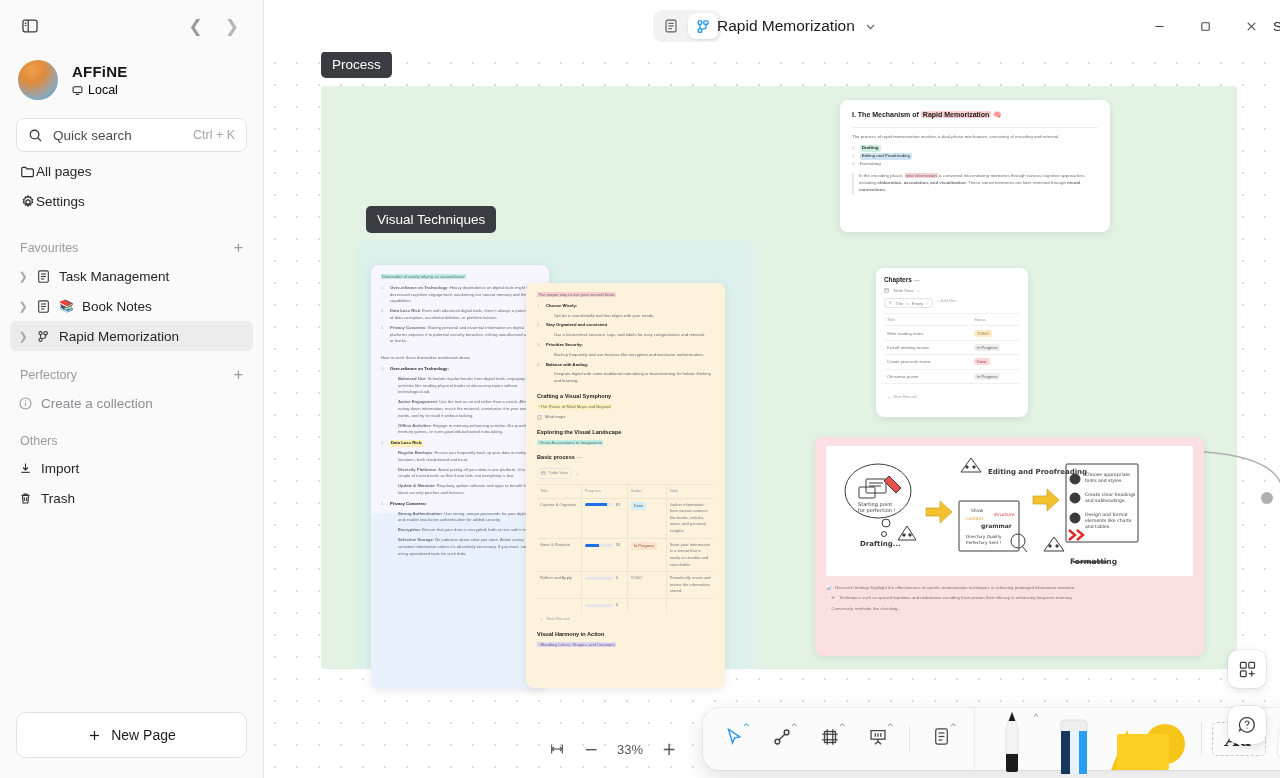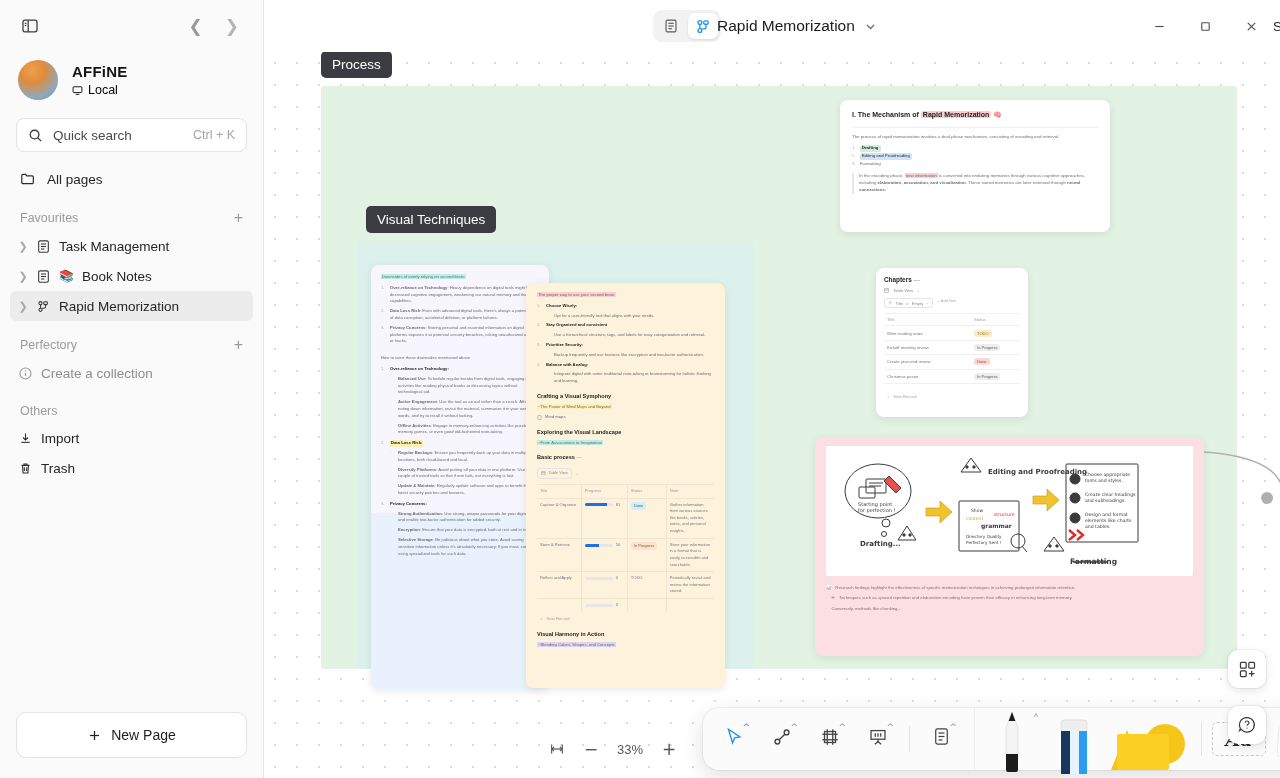--- a/index.html
+++ b/index.html
@@ -40,21 +40,21 @@
   .search-box {
     margin: 6px 16px 0 16px; height: 34px; border: 1px solid #e3e2e4;
     border-radius: 8px; background: #fff; display: flex; align-items: center;
     padding: 0 11px; gap: 10px; cursor: pointer;
   }
   .search-ph { font-size: 13.5px; color: #4a4a4a; }
   .search-kbd { margin-left: auto; font-size: 12.5px; color: #a5a5a5; }
 
   .nav-list { padding: 12px 10px 0 10px; }
   .nav-item {
-    height: 30px; display: flex; align-items: center; gap: 11px;
+    height: 30px; display: flex; align-items: flex-start; gap: 0;
     padding: 0 10px; border-radius: 6px; font-size: 13.5px; color: #252525; cursor: pointer;
   }
 
   .section-head {
     display: flex; align-items: center; padding: 16px 20px 5px 20px;
     font-size: 12.5px; color: #9b9a9e;
   }
   .section-head .plus { margin-left: auto; font-size: 16px; color: #9b9a9e; cursor: pointer; line-height: 1; }
 
   .doc-item {
@@ -322,20 +322,27 @@
       <span class="search-ph">Quick search</span>
       <span class="search-kbd">Ctrl + K</span>
     </div>
 
     <div class="nav-list">
       <div class="nav-item">
         <svg width="16" height="16" viewBox="0 0 18 18" fill="none" stroke="#2c2c2c" stroke-width="1.35">
           <path d="M2 5.2a1.4 1.4 0 0 1 1.4-1.4h2.9l1.4 1.6h5.9A1.4 1.4 0 0 1 15 6.8v6a1.4 1.4 0 0 1-1.4 1.4H3.4A1.4 1.4 0 0 1 2 12.8z"></path>
         </svg>
         <span>All pages</span>
+      </div>
+      <div class="nav-item">
+        <svg width="16" height="16" viewBox="0 0 18 18" fill="none" stroke="#2c2c2c" stroke-width="1.3">
+          <circle cx="9" cy="9" r="2.4"></circle>
+          <path d="M9 2.2l1 1.6 1.9-.4.5 1.9 1.8.8-.8 1.8.8 1.8-1.8.8-.5 1.9-1.9-.4-1 1.6-1-1.6-1.9.4-.5-1.9-1.8-.8.8-1.8-.8-1.8 1.8-.8.5-1.9 1.9.4z"></path>
+        </svg>
+        <span>Settings</span>
       </div>
     </div>
 
     <div class="section-head">
       <span>Favourites</span>
       <span class="plus">+</span>
     </div>
 
     <div>
       <div class="doc-item">

